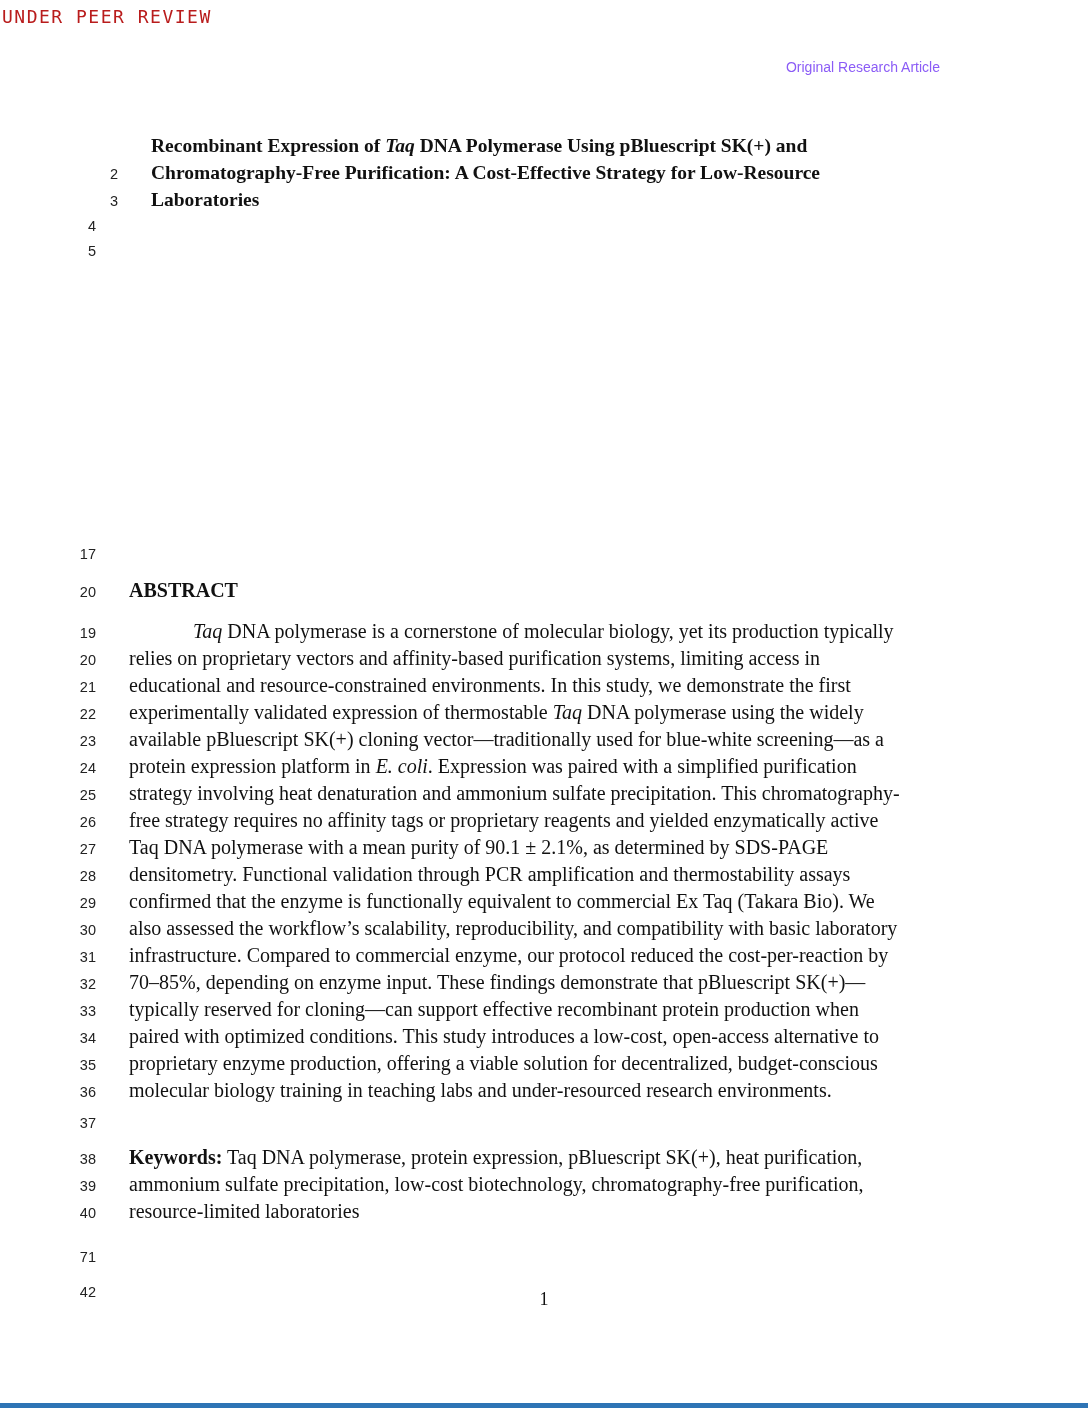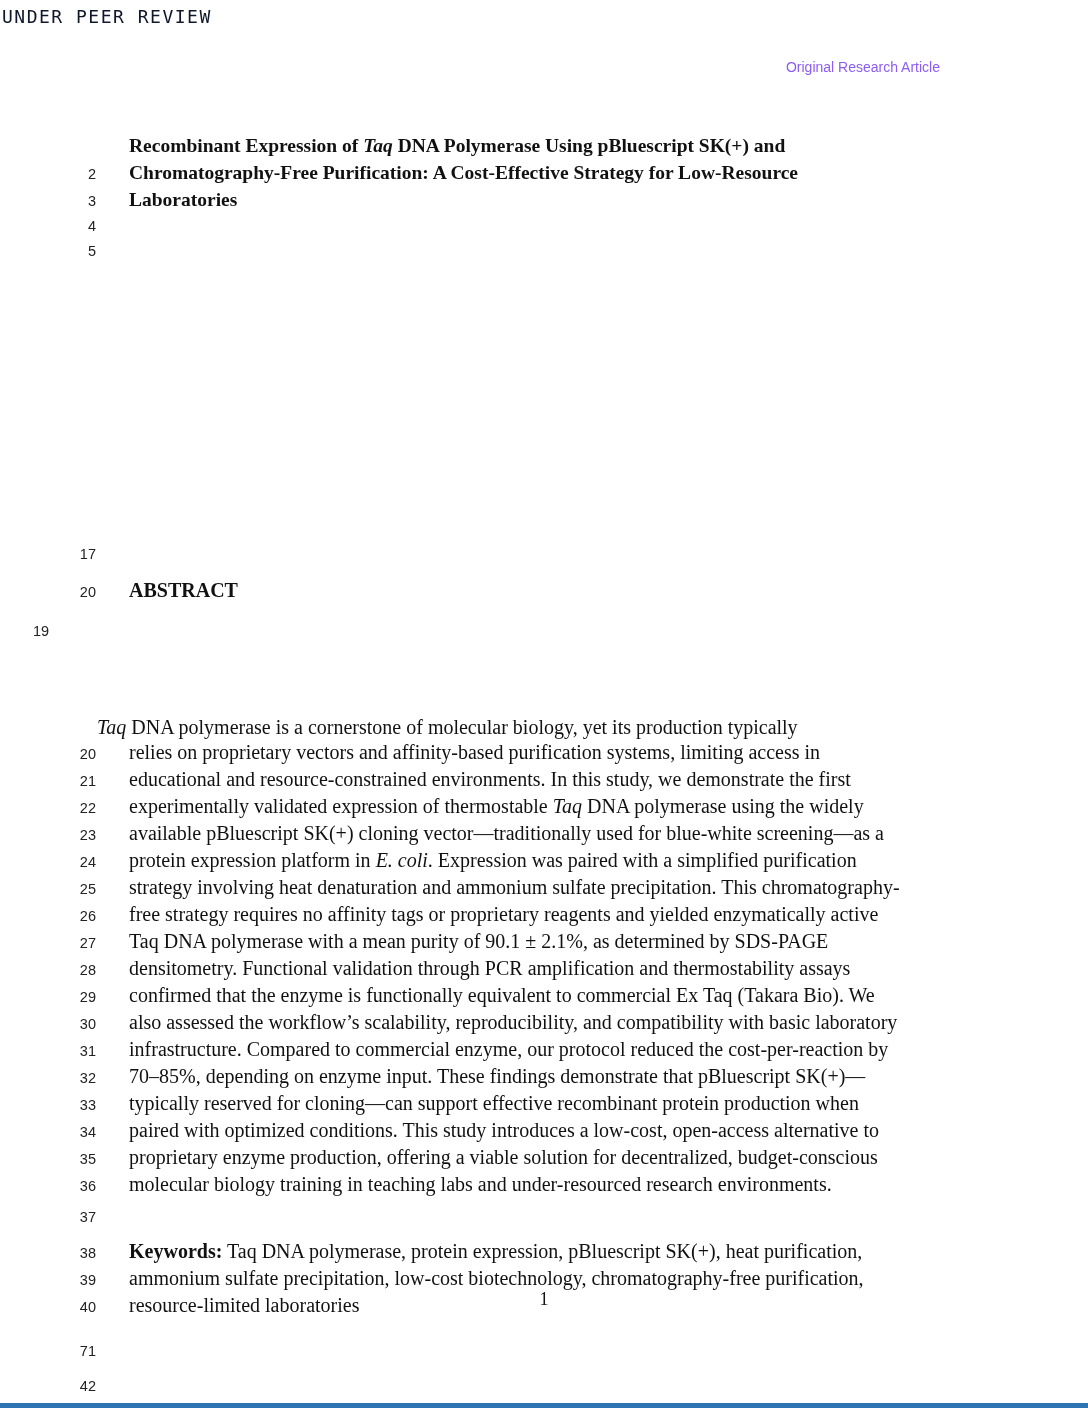--- a/index.html
+++ b/index.html
@@ -16,21 +16,21 @@
     color: #111111;
   }
 
   .watermark {
     position: absolute;
     top: 6px;
     left: 2px;
     font-family: "DejaVu Sans Mono", monospace;
     font-size: 18px;
     letter-spacing: 1.5px;
-    color: #0f172a;
+    color: #b91c1c;
     white-space: nowrap;
   }
 
   .article-type {
     position: absolute;
     top: 59px;
     right: 148px;
     font-family: "Liberation Sans", sans-serif;
     font-size: 14px;
     color: #8b5cf6;
@@ -42,21 +42,21 @@
     top: 133px;
     left: 0;
     right: 0;
   }
 
   .line-row {
     display: flex;
     align-items: baseline;
     min-height: 25px;
   }
-  .line-row.title { min-height: 27px; }
+  .line-row.title { min-height: 27px; padding-left: 22px; }
   .line-row.gap { height: 278px; min-height: 278px; }
 
   .line-num {
     flex: 0 0 96px;
     text-align: right;
     font-family: "Liberation Sans", sans-serif;
     font-size: 14.5px;
     line-height: 25px;
     color: #222222;
   }
@@ -74,21 +74,21 @@
   .heading .line-text { font-weight: bold; }
   .indent .line-text { text-indent: 64px; }
 
   .it { font-style: italic; }
   .bd { font-weight: bold; }
 
   .mt6  { margin-top: 6px; }
   .mt9  { margin-top: 9px; }
   .mt10 { margin-top: 10px; }
   .mt11 { margin-top: 11px; }
-  .mt14 { margin-top: 14px; flex-direction: column; }
+  .mt14 { margin-top: 14px; }
   .mt19 { margin-top: 19px; }
 
   .page-number {
     position: absolute;
     top: 1289px;
     left: 0;
     width: 100%;
     text-align: center;
     font-family: "Liberation Serif", serif;
     font-size: 18px;

